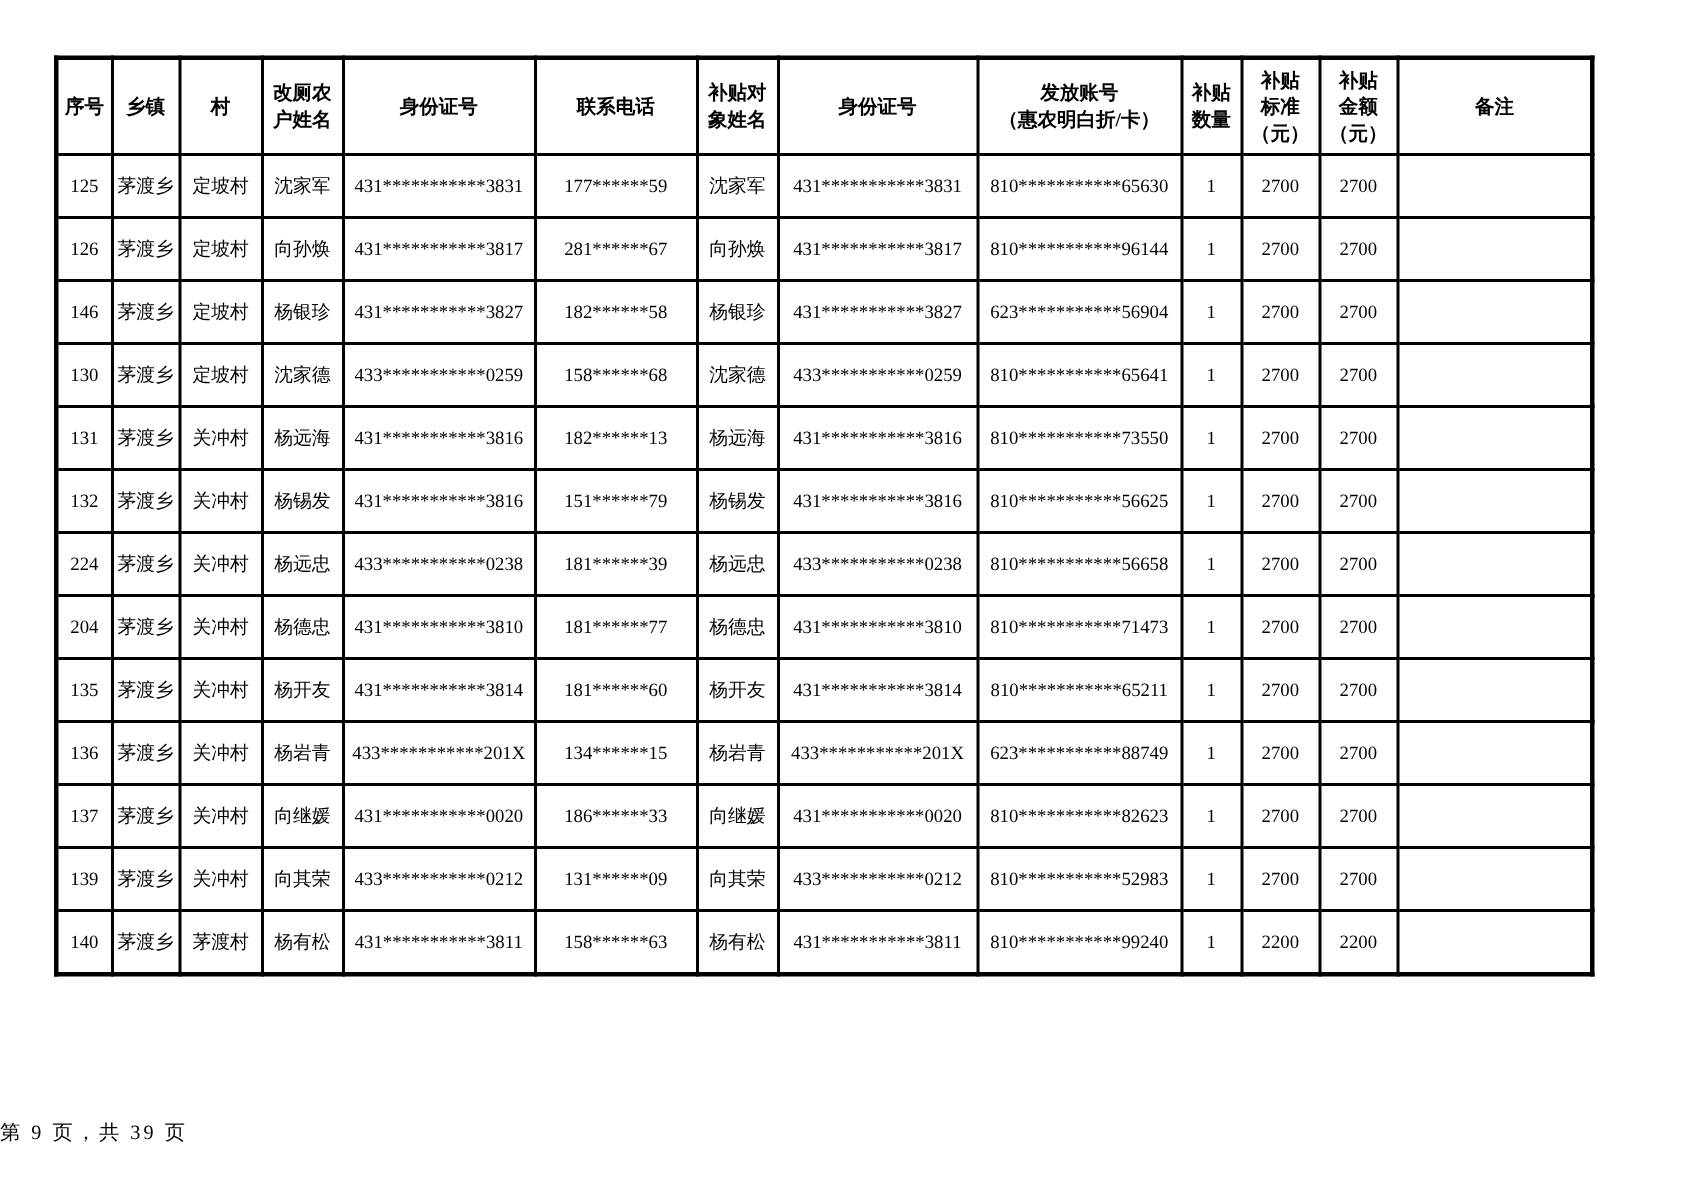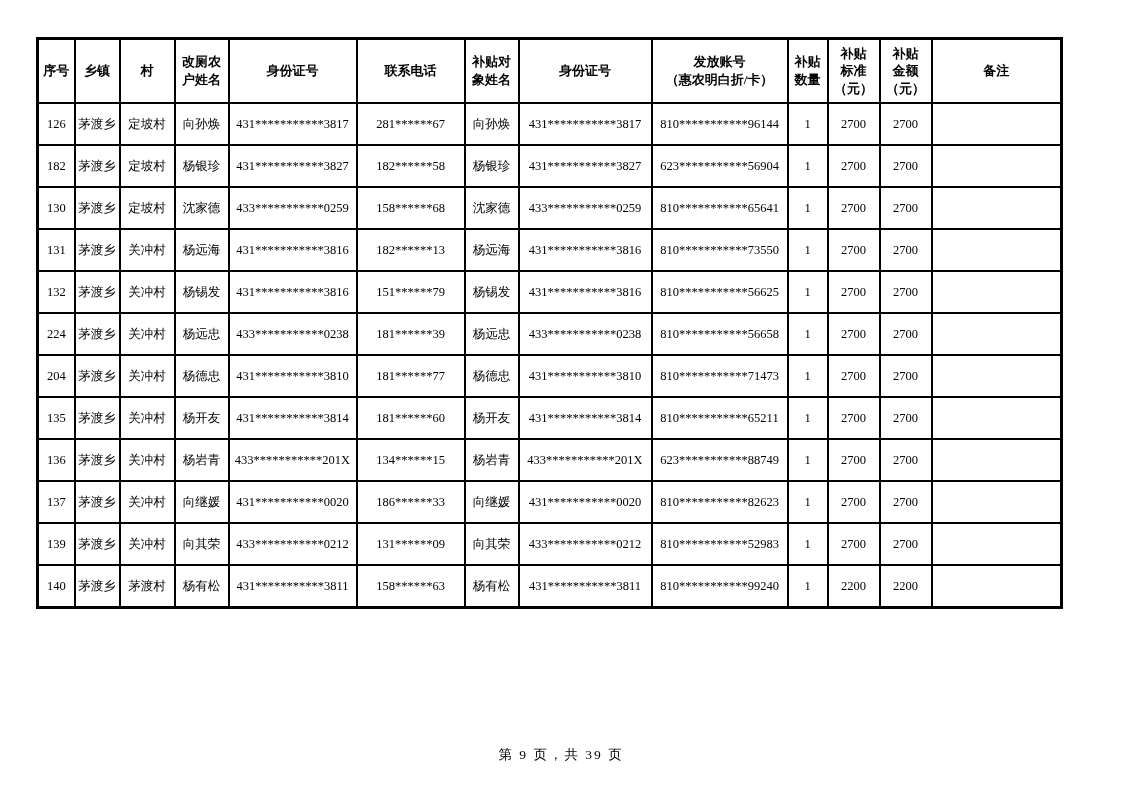--- a/index.html
+++ b/index.html
@@ -42,21 +42,20 @@
     font-size: 12.5px;
     height: 40px;
     white-space: nowrap;
     letter-spacing: 0px;
   }
   .page-footer {
     position: absolute;
     left: 0;
     top: 746px;
     width: 1122px;
-    text-align: center;
     font-size: 13.5px;
     letter-spacing: 2px;
   }
 </style>
 </head>
 <body>
 
 <div class="sheet">
 
   <table class="grid">
@@ -95,36 +94,51 @@
 标准
 （元）</th>
         <th>补贴
 金额
 （元）</th>
         <th>备注</th>
       </tr>
     </thead>
     <tbody>
         <tr>
+          <td>125</td>
+          <td>茅渡乡</td>
+          <td>定坡村</td>
+          <td>沈家军</td>
+          <td>431***********3831</td>
+          <td>177******59</td>
+          <td>沈家军</td>
+          <td>431***********3831</td>
+          <td>810***********65630</td>
+          <td>1</td>
+          <td>2700</td>
+          <td>2700</td>
+          <td></td>
+        </tr>
+        <tr>
           <td>126</td>
           <td>茅渡乡</td>
           <td>定坡村</td>
           <td>向孙焕</td>
           <td>431***********3817</td>
           <td>281******67</td>
           <td>向孙焕</td>
           <td>431***********3817</td>
           <td>810***********96144</td>
           <td>1</td>
           <td>2700</td>
           <td>2700</td>
           <td></td>
         </tr>
         <tr>
-          <td>182</td>
+          <td>146</td>
           <td>茅渡乡</td>
           <td>定坡村</td>
           <td>杨银珍</td>
           <td>431***********3827</td>
           <td>182******58</td>
           <td>杨银珍</td>
           <td>431***********3827</td>
           <td>623***********56904</td>
           <td>1</td>
           <td>2700</td>

